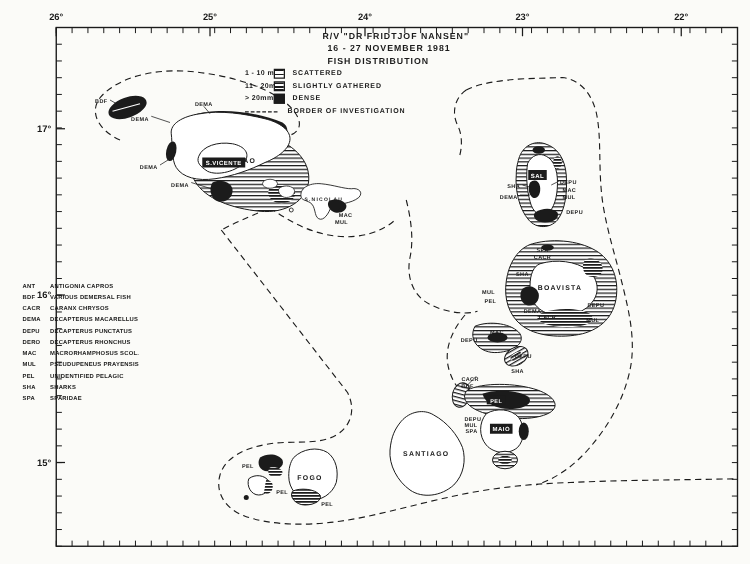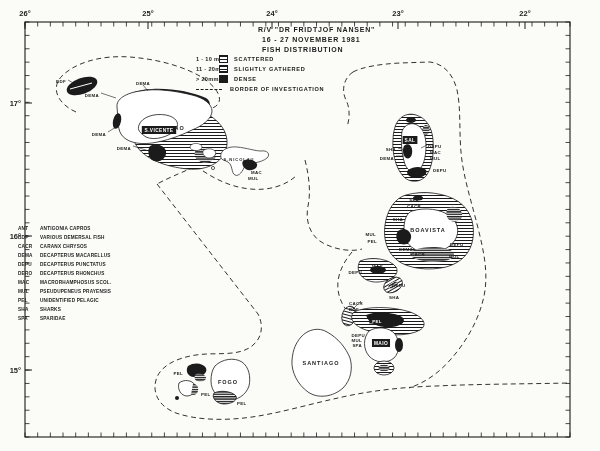--- a/index.html
+++ b/index.html
@@ -1,21 +1,21 @@
 <!DOCTYPE html>
 <html><head>
 <meta charset="utf-8">
 <style>
   html,body{margin:0;padding:0;}
   body{
     width:600px;height:451px;position:relative;overflow:hidden;
     background:#fbfbf8;color:#1b1b1b;
     font-family:"Liberation Sans", sans-serif;
   }
-  #stage{position:absolute;inset:0;}
+  #stage{position:absolute;inset:0;padding-left:20px;}
   svg text{font-family:"Liberation Sans", sans-serif;}
   .title-block{
     position:absolute;left:258px;top:25px;width:210px;
     font-size:7px;font-weight:bold;letter-spacing:.8px;line-height:10px;
     white-space:nowrap;
   }
   .title-block .t2,.title-block .t3{padding-left:4px;}
   #legend{position:absolute;left:196px;top:54px;width:190px;font-size:5.6px;font-weight:bold;}
   .lrow{display:flex;align-items:center;height:10px;white-space:nowrap;}
   .lsize{display:inline-block;width:18px;text-align:right;letter-spacing:.3px;}

